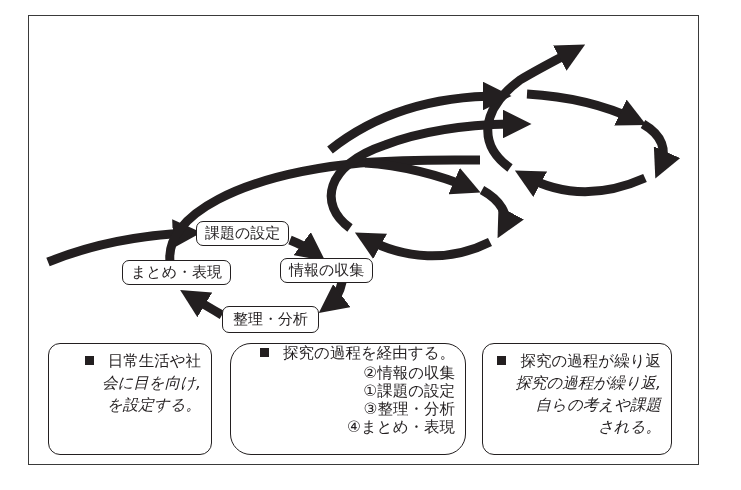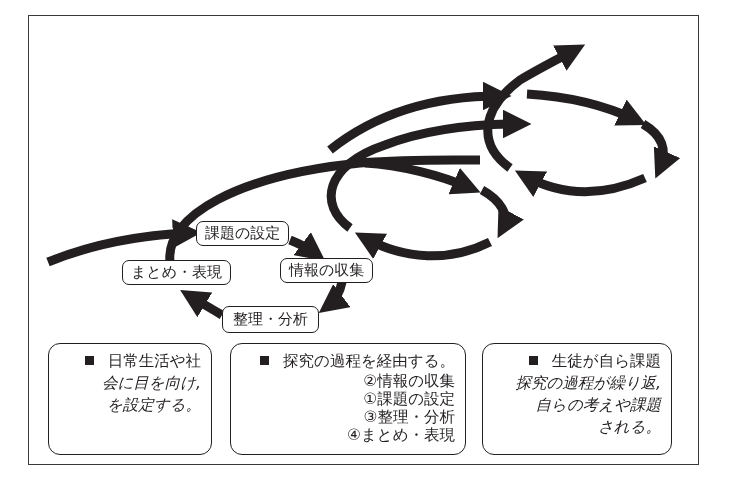--- a/index.html
+++ b/index.html
@@ -12,21 +12,21 @@
            border-radius: 7px; font-size: 15px; line-height: 1; padding: 4px 8px;
            white-space: nowrap; box-sizing: border-box; text-align: center; }
   .info { position: absolute; top: 343px; height: 112px; border: 1.5px solid #231f20;
           border-radius: 12px; box-sizing: border-box; font-size: 15.5px;
           line-height: 22px; padding: 6px 10px; }
   .info .line { white-space: nowrap; text-align: right; }
   .info .bullet { display: inline-block; width: 9px; height: 9px; background: #231f20;
                   margin: 0 14px 2px 4px; vertical-align: middle; }
   .info .indent { padding-left: 12px; font-style: italic; }
   .info .num { display: inline-block; width: 26px; padding-left: 10px; }
-  #box2 { line-height: 18px; padding-top: 8px; }
+  #box2 { line-height: 18px; padding-top: 0; border-radius: 21px; }
   #box2 .line.first { margin-bottom: 2px; }
 </style>
 </head>
 <body>
 
 <div class="frame"></div>
 
 <svg class="spiral" width="741" height="490" viewBox="0 0 741 490">
   <defs>
     <marker id="ah" viewBox="0 0 10 10" refX="6" refY="5" markerWidth="3.2" markerHeight="3.2" orient="auto" markerUnits="strokeWidth">
@@ -95,18 +95,18 @@
     <span class="bullet"></span><span>探究の過程を経由する。</span>
   </div>
   <div class="line"><span class="num">②</span><span>情報の収集</span></div>
   <div class="line"><span class="num">①</span><span>課題の設定</span></div>
   <div class="line"><span class="num">③</span><span>整理・分析</span></div>
   <div class="line"><span class="num">④</span><span>まとめ・表現</span></div>
 </div>
 
 <div class="info" id="box3" style="left:482px;width:190px;">
   <div class="line">
-    <span class="bullet"></span><span>生徒が自ら課題</span>
+    <span class="bullet"></span><span>探究の過程が繰り返</span>
   </div>
   <div class="line indent">探究の過程が繰り返,</div>
   <div class="line indent">自らの考えや課題</div>
   <div class="line indent">される。</div>
 </div>
 
 </body></html>

